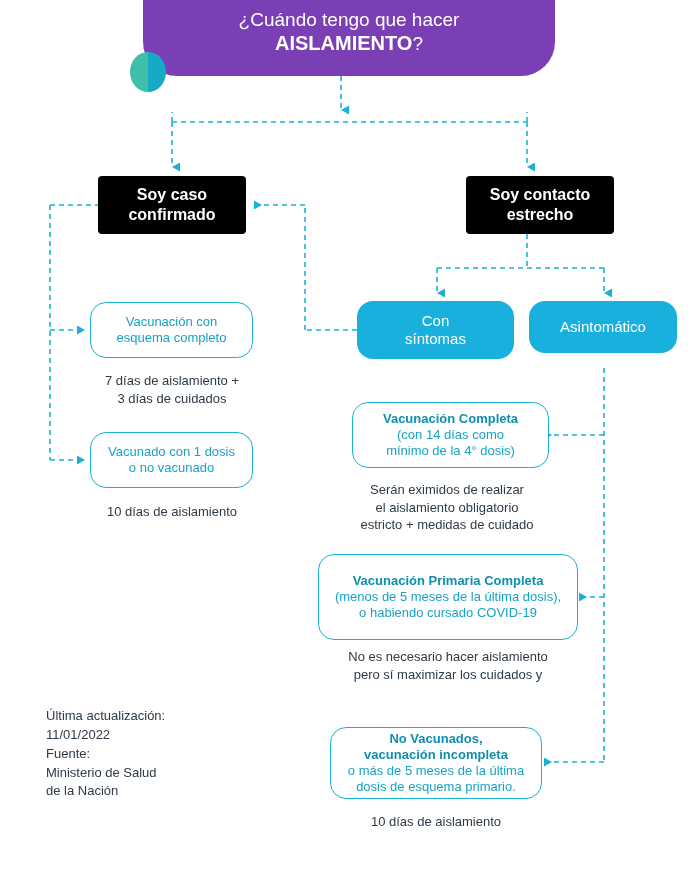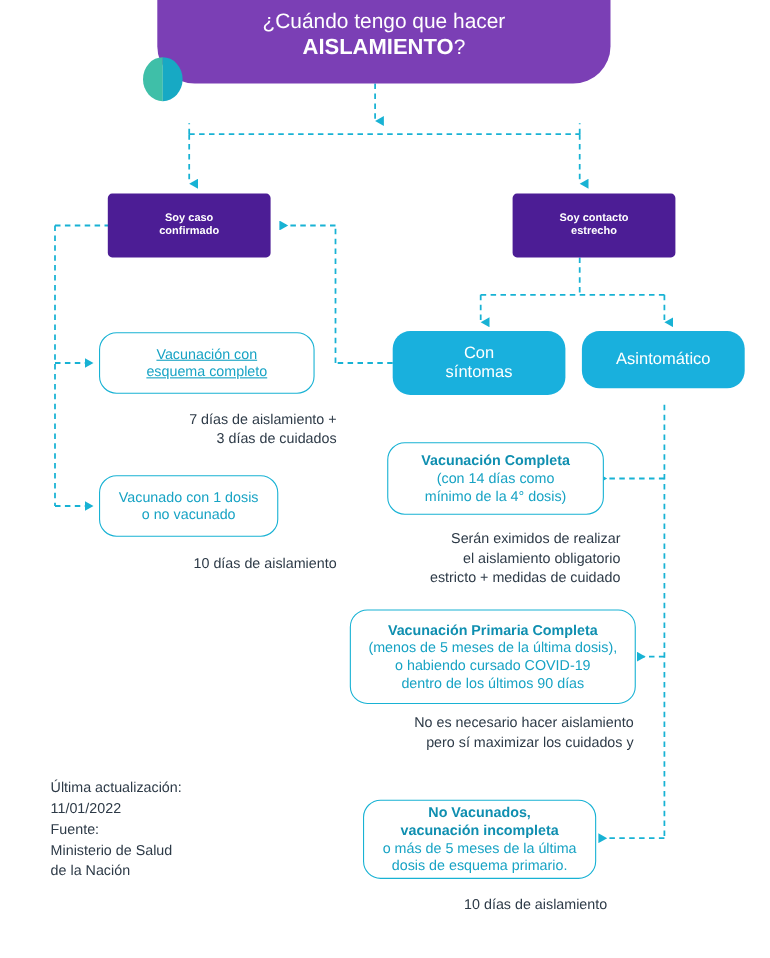--- a/index.html
+++ b/index.html
@@ -90,25 +90,25 @@
   .box {
     position: absolute;
     box-sizing: border-box;
     display: flex;
     align-items: center;
     justify-content: center;
     text-align: center;
     line-height: 1.22;
   }
   .box-filled-dark {
-    background: #4c1d95;
+    background: #000000;
     color: #ffffff;
     border-radius: 4px;
     font-weight: bold;
-    font-size: 10px;
+    font-size: 16px;
   }
   .box-filled-light {
     background: #19b0dd;
     color: #ffffff;
     border-radius: 16px;
     font-size: 15px;
   }
   .box-outline {
     background: #ffffff;
     border: 1.6px solid #18b2d4;
@@ -116,21 +116,21 @@
     color: #17a3c4;
     font-size: 13px;
   }
   .box-outline .strong {
     font-weight: bold;
     color: #0f8fb0;
   }
 
   .caption {
     position: absolute;
-    text-align: right;
+    text-align: center;
     color: #2d3a47;
     font-size: 13px;
     line-height: 1.35;
   }
 
   .footer {
     position: absolute;
     left: 46px;
     top: 707px;
     width: 200px;
@@ -217,21 +217,21 @@
     <div>
       <div>Con</div>
       <div>síntomas</div>
     </div>
   </div>
 
   <div class="box box-filled-light" style="left:529px; top:301px; width:148px; height:52px;">
     <div>Asintomático</div>
   </div>
 
-  <div class="box box-outline" style="left:90px; top:302px; width:196px; height:56px;text-decoration:underline;">
+  <div class="box box-outline" style="left:90px; top:302px; width:163px; height:56px;">
     <div>
       <div>Vacunación con</div>
       <div>esquema completo</div>
     </div>
   </div>
 
   <div class="caption" style="left:38px; top:372px; width:268px;">
     <div>7 días de aislamiento +</div>
     <div>3 días de cuidados</div>
   </div>
@@ -259,21 +259,20 @@
     <div>Serán eximidos de realizar</div>
     <div>el aislamiento obligatorio</div>
     <div>estricto + medidas de cuidado</div>
   </div>
 
   <div class="box box-outline" style="left:318px; top:554px; width:260px; height:86px;">
     <div>
       <div class="strong">Vacunación Primaria Completa</div>
       <div>(menos de 5 meses de la última dosis),</div>
       <div>o habiendo cursado COVID-19</div>
-      <div>dentro de los últimos 90 días</div>
     </div>
   </div>
 
   <div class="caption" style="left:320px; top:648px; width:256px;">
     <div>No es necesario hacer aislamiento</div>
     <div>pero sí maximizar los cuidados y</div>
   </div>
 
   <div class="box box-outline" style="left:330px; top:727px; width:212px; height:72px;">
     <div>

